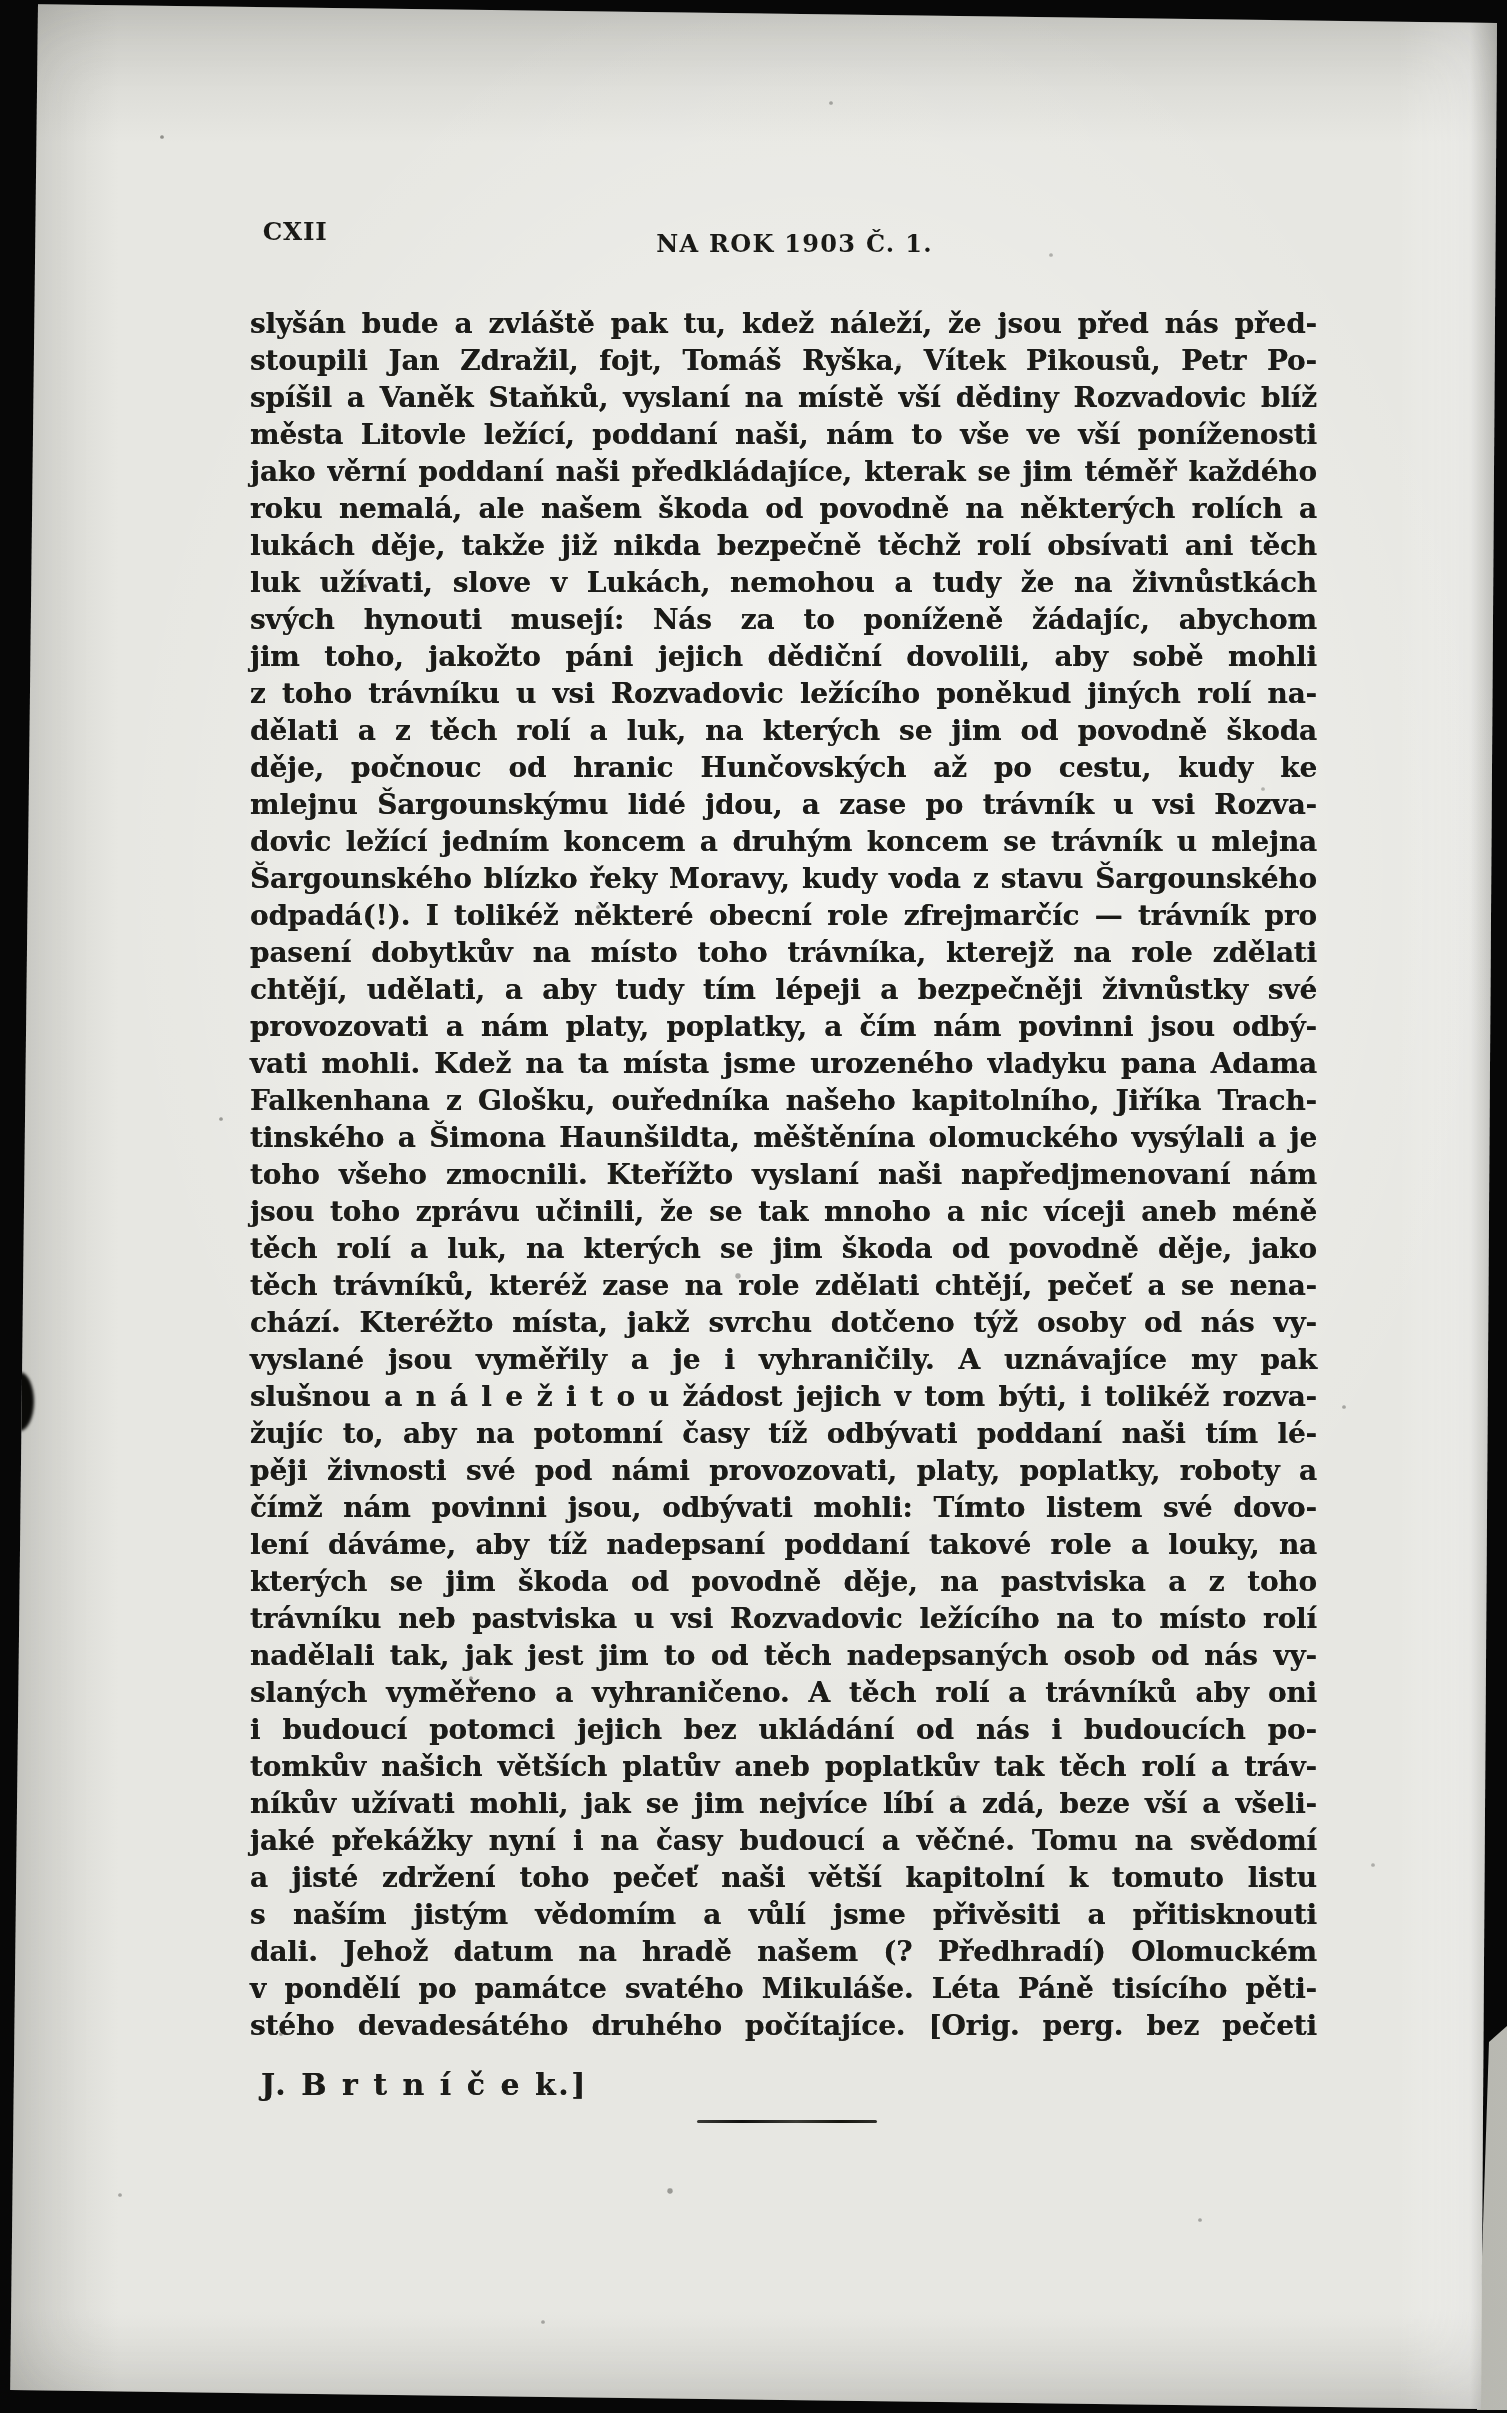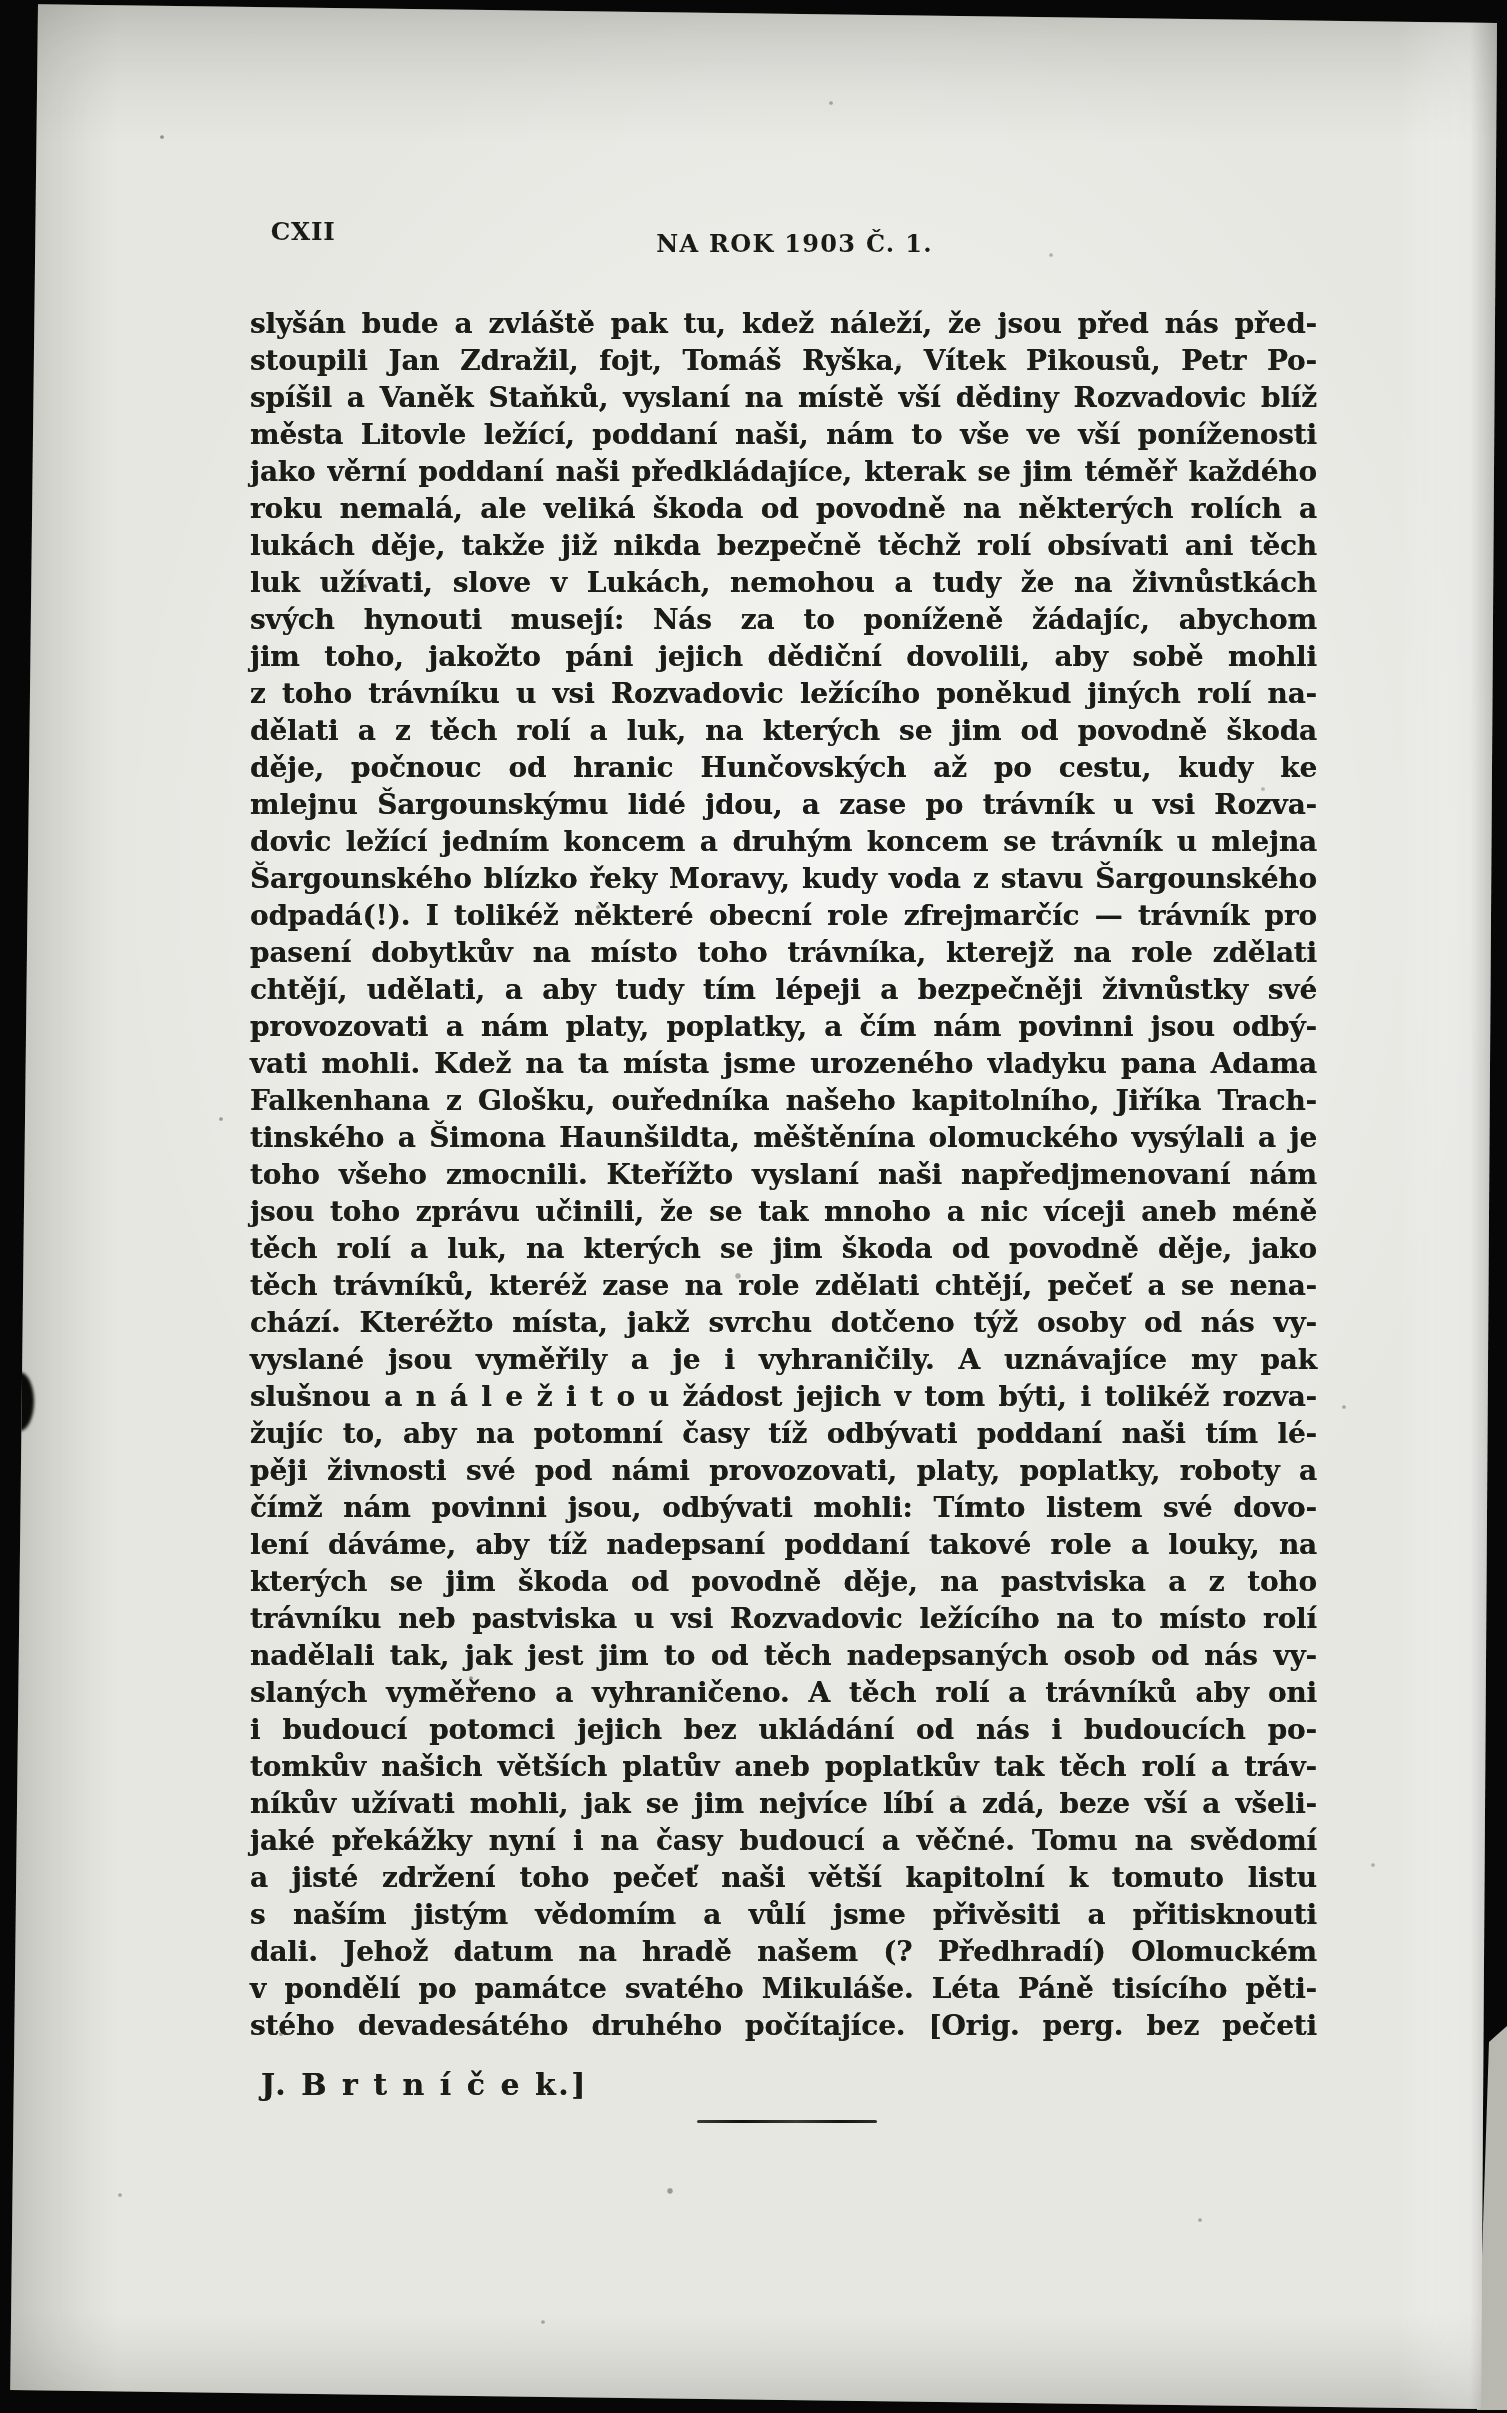--- a/index.html
+++ b/index.html
@@ -25,21 +25,21 @@
       linear-gradient(to left, rgba(70,70,64,0.30), rgba(255,255,255,0.35) 38px, rgba(255,255,255,0) 110px),
       linear-gradient(to bottom, rgba(105,105,98,0.20), rgba(105,105,98,0) 144px),
       linear-gradient(to top, rgba(105,105,98,0.16), rgba(105,105,98,0) 102px),
       #e7e7e2;
     box-shadow:inset 0 0 85px rgba(55,55,50,0.22);
   }
   .content{position:absolute;left:0;top:0;width:1508px;height:2413px;color:#1a1a17;}
   .pagehead{position:absolute;left:261px;top:217px;width:1067px;height:34px;}
   .folio{
     position:absolute;left:1.7px;top:0;
-    font-size:24.6px;font-weight:700;letter-spacing:0.8px;margin-left:8px;
+    font-size:24.6px;font-weight:700;letter-spacing:0.8px;
   }
   .running-title{
     position:absolute;left:0;right:0;top:12px;text-align:center;
     font-size:24px;font-weight:700;letter-spacing:1.3px;
   }
   .body-text{
     position:absolute;left:250px;top:305px;width:1067px;
     font-size:28px;font-weight:700;letter-spacing:-0.2px;
     color:#1b1b18;
     text-shadow:0 0 0.5px rgba(25,25,22,0.7);
@@ -100,21 +100,21 @@
     <div class="pagehead">
       <span class="folio">CXII</span>
       <span class="running-title">NA ROK 1903 Č. 1.</span>
     </div>
     <div class="body-text" id="bodyText">
         <div class="tline">slyšán bude a zvláště pak tu, kdež náleží, že jsou před nás před-</div>
         <div class="tline">stoupili Jan Zdražil, fojt, Tomáš Ryška, Vítek Pikousů, Petr Po-</div>
         <div class="tline">spíšil a Vaněk Staňků, vyslaní na místě vší dědiny Rozvadovic blíž</div>
         <div class="tline">města Litovle ležící, poddaní naši, nám to vše ve vší poníženosti</div>
         <div class="tline">jako věrní poddaní naši předkládajíce, kterak se jim téměř každého</div>
-        <div class="tline">roku nemalá, ale veliká škoda od povodně na některých rolích a</div>
+        <div class="tline">roku nemalá, ale našem škoda od povodně na některých rolích a</div>
         <div class="tline">lukách děje, takže již nikda bezpečně těchž rolí obsívati ani těch</div>
         <div class="tline">luk užívati, slove v Lukách, nemohou a tudy že na živnůstkách</div>
         <div class="tline">svých hynouti musejí: Nás za to poníženě žádajíc, abychom</div>
         <div class="tline">jim toho, jakožto páni jejich dědiční dovolili, aby sobě mohli</div>
         <div class="tline">z toho trávníku u vsi Rozvadovic ležícího poněkud jiných rolí na-</div>
         <div class="tline">dělati a z těch rolí a luk, na kterých se jim od povodně škoda</div>
         <div class="tline">děje, počnouc od hranic Hunčovských až po cestu, kudy ke</div>
         <div class="tline">mlejnu Šargounskýmu lidé jdou, a zase po trávník u vsi Rozva-</div>
         <div class="tline">dovic ležící jedním koncem a druhým koncem se trávník u mlejna</div>
         <div class="tline">Šargounského blízko řeky Moravy, kudy voda z stavu Šargounského</div>

